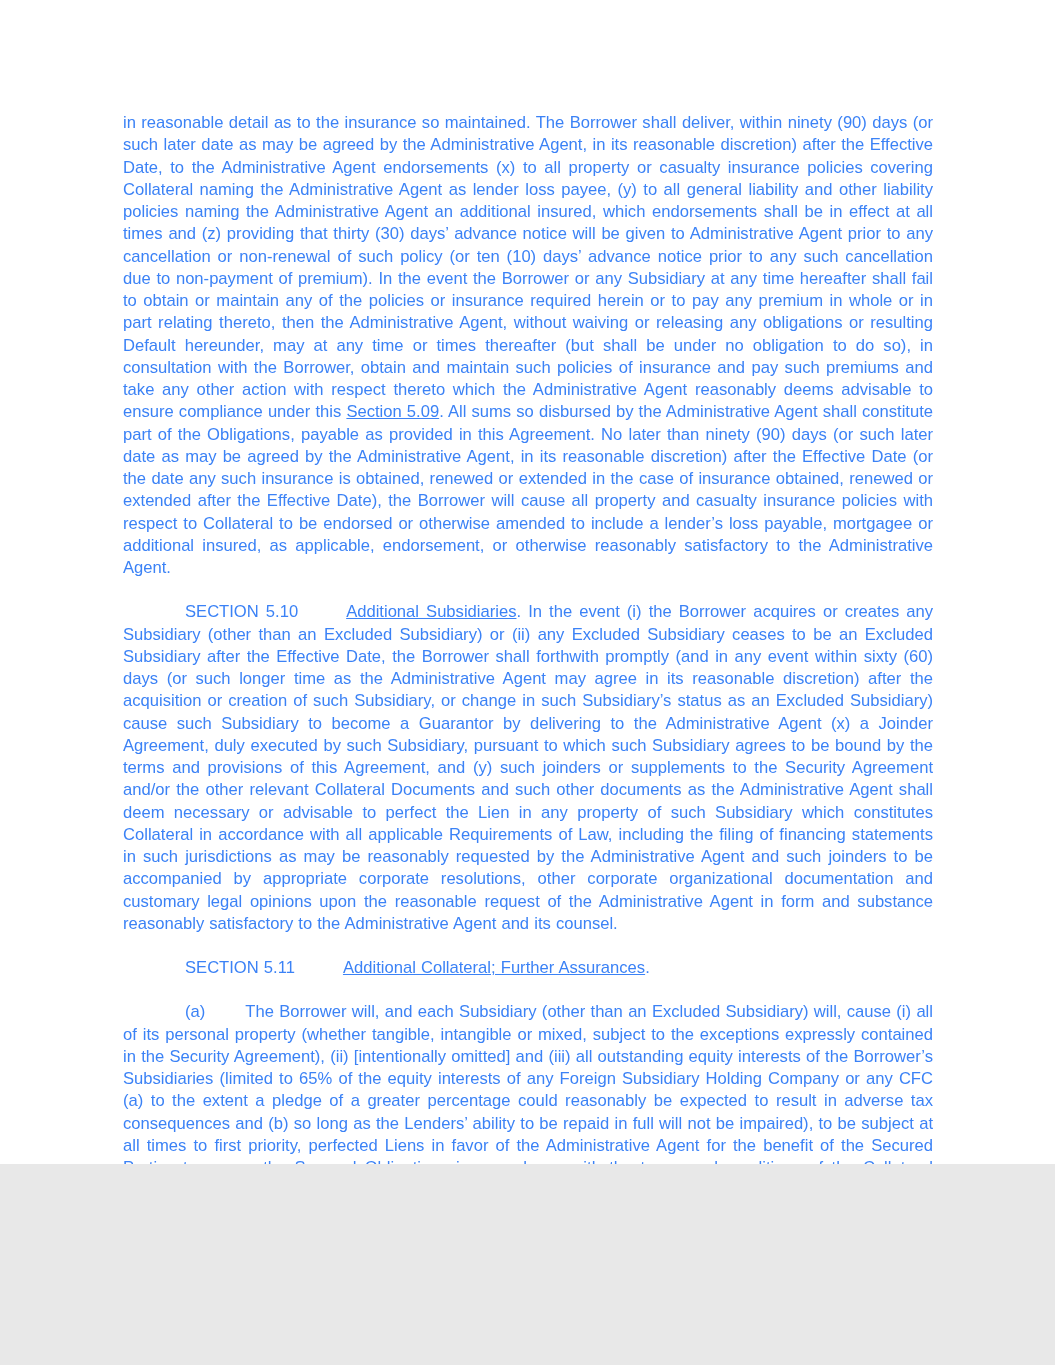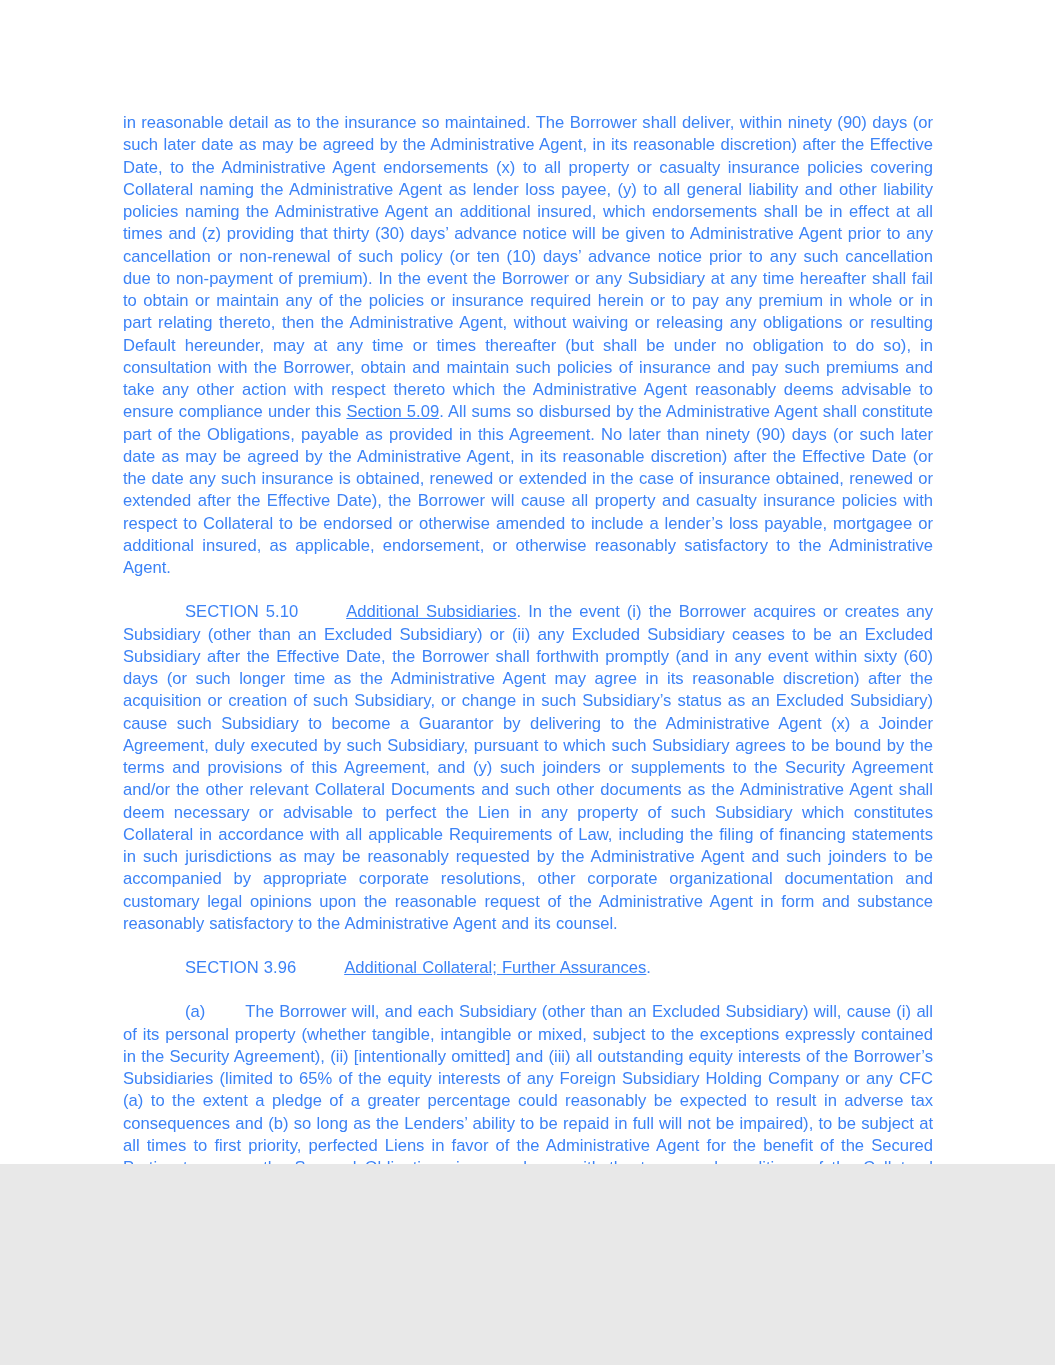--- a/index.html
+++ b/index.html
@@ -57,20 +57,20 @@
 </head>
 <body>
 
 <div class="page">
   <div class="content">
 
     <p class="para"><span>in reasonable detail as to the insurance so maintained. The Borrower shall deliver, within ninety (90) days (or such later date as may be agreed by the Administrative Agent, in its reasonable discretion) after the Effective Date, to the Administrative Agent endorsements (x) to all property or casualty insurance policies covering Collateral naming the Administrative Agent as lender loss payee, (y) to all general liability and other liability policies naming the Administrative Agent an additional insured, which endorsements shall be in effect at all times and (z) providing that thirty (30) days’ advance notice will be given to Administrative Agent prior to any cancellation or non-renewal of such policy (or ten (10) days’ advance notice prior to any such cancellation due to non-payment of premium). In the event the Borrower or any Subsidiary at any time hereafter shall fail to obtain or maintain any of the policies or insurance required herein or to pay any premium in whole or in part relating thereto, then the Administrative Agent, without waiving or releasing any obligations or resulting Default hereunder, may at any time or times thereafter (but shall be under no obligation to do so), in consultation with the Borrower, obtain and maintain such policies of insurance and pay such premiums and take any other action with respect thereto which the Administrative Agent reasonably deems advisable to ensure compliance under this </span><span class="u">Section 5.09</span><span>. All sums so disbursed by the Administrative Agent shall constitute part of the Obligations, payable as provided in this Agreement. No later than ninety (90) days (or such later date as may be agreed by the Administrative Agent, in its reasonable discretion) after the Effective Date (or the date any such insurance is obtained, renewed or extended in the case of insurance obtained, renewed or extended after the Effective Date), the Borrower will cause all property and casualty insurance policies with respect to Collateral to be endorsed or otherwise amended to include a lender’s loss payable, mortgagee or additional insured, as applicable, endorsement, or otherwise reasonably satisfactory to the Administrative Agent.</span></p>
 
     <p class="para indent"><span>SECTION 5.10</span><span class="tab48"></span><span class="u">Additional Subsidiaries</span><span>. In the event (i) the Borrower acquires or creates any Subsidiary (other than an Excluded Subsidiary) or (ii) any Excluded Subsidiary ceases to be an Excluded Subsidiary after the Effective Date, the Borrower shall forthwith promptly (and in any event within sixty (60) days (or such longer time as the Administrative Agent may agree in its reasonable discretion) after the acquisition or creation of such Subsidiary, or change in such Subsidiary’s status as an Excluded Subsidiary) cause such Subsidiary to become a Guarantor by delivering to the Administrative Agent (x) a Joinder Agreement, duly executed by such Subsidiary, pursuant to which such Subsidiary agrees to be bound by the terms and provisions of this Agreement, and (y) such joinders or supplements to the Security Agreement and/or the other relevant Collateral Documents and such other documents as the Administrative Agent shall deem necessary or advisable to perfect the Lien in any property of such Subsidiary which constitutes Collateral in accordance with all applicable Requirements of Law, including the filing of financing statements in such jurisdictions as may be reasonably requested by the Administrative Agent and such joinders to be accompanied by appropriate corporate resolutions, other corporate organizational documentation and customary legal opinions upon the reasonable request of the Administrative Agent in form and substance reasonably satisfactory to the Administrative Agent and its counsel.</span></p>
 
-    <p class="para indent"><span>SECTION 3.96</span><span class="tab48"></span><span class="u">Additional Collateral; Further Assurances</span><span>.</span></p>
+    <p class="para indent"><span>SECTION 5.11</span><span class="tab48"></span><span class="u">Additional Collateral; Further Assurances</span><span>.</span></p>
 
     <p class="para indent"><span>(a)</span><span class="tab40"></span><span>The Borrower will, and each Subsidiary (other than an Excluded Subsidiary) will, cause (i) all of its personal property (whether tangible, intangible or mixed, subject to the exceptions expressly contained in the Security Agreement), (ii) [intentionally omitted] and (iii) all outstanding equity interests of the Borrower’s Subsidiaries (limited to 65% of the equity interests of any Foreign Subsidiary Holding Company or any CFC (a) to the extent a pledge of a greater percentage could reasonably be expected to result in adverse tax consequences and (b) so long as the Lenders’ ability to be repaid in full will not be impaired), to be subject at all times to first priority, perfected Liens in favor of the Administrative Agent for the benefit of the Secured Parties to secure the Secured Obligations in accordance with the terms and conditions of the Collateral Documents, subject in any case to Liens permitted by </span><span class="u">Section 6.02</span><span>.</span></p>
 
   </div>
 
   <div class="page-number">84</div>
 </div>
 
 </body></html>

